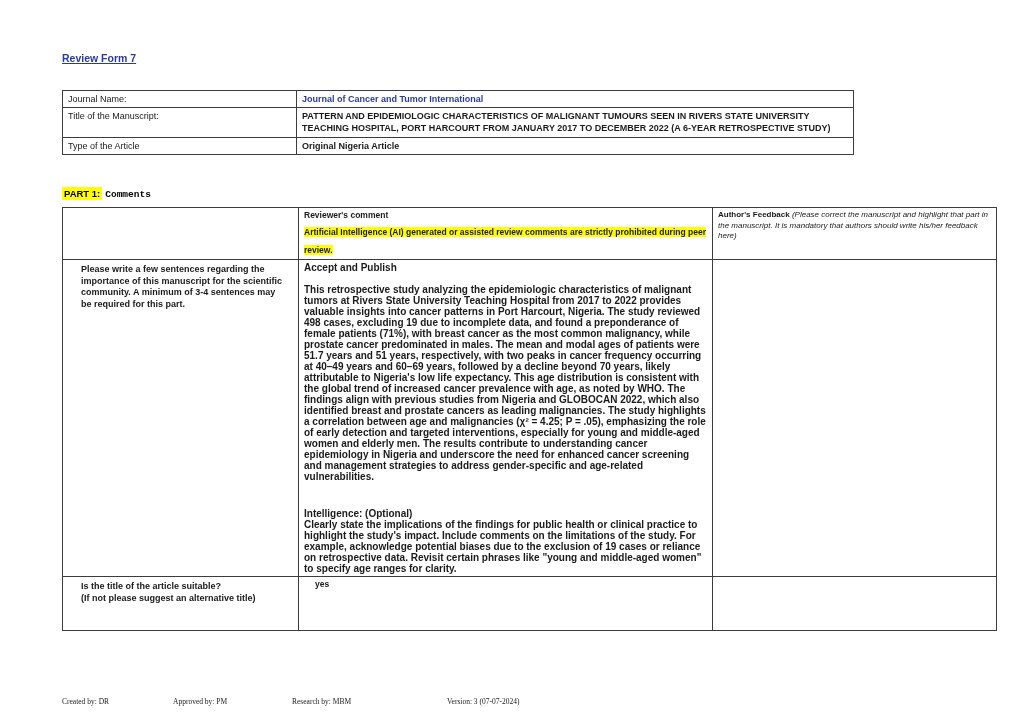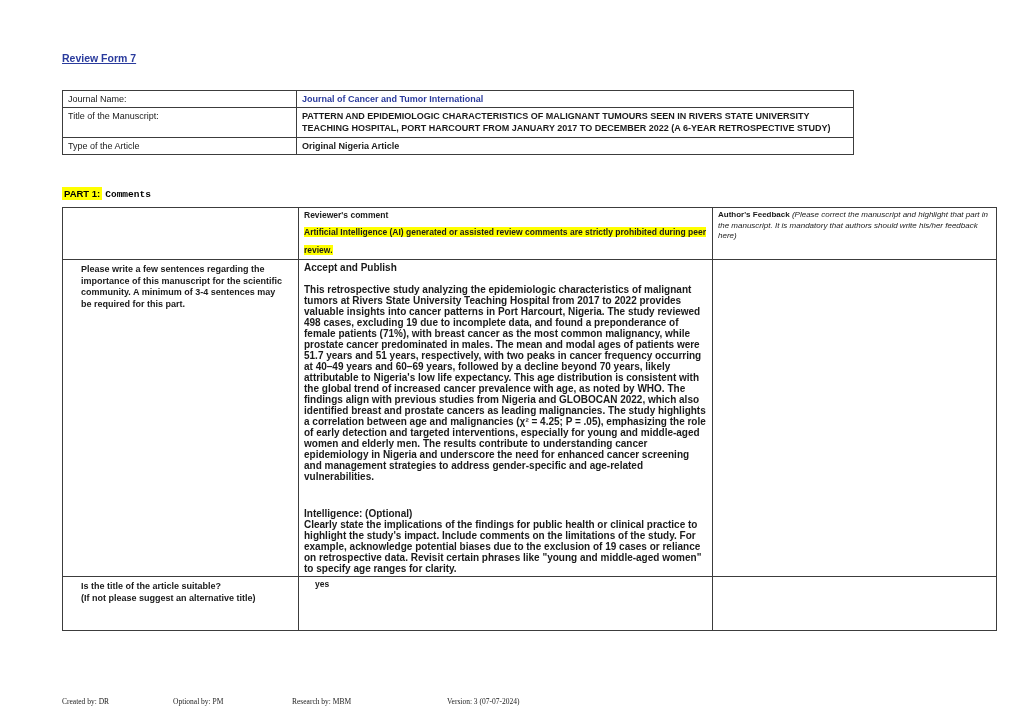--- a/index.html
+++ b/index.html
@@ -151,18 +151,18 @@
       <td class="c2">
         <span class="answer">yes</span>
       </td>
       <td class="c3"></td>
     </tr>
   </tbody>
     </table>
 
   <div class="footer">
     <span class="f1">Created by: DR</span>
-    <span class="f2">Optional by: PM</span>
+    <span class="f2">Approved by: PM</span>
     <span class="f3">Research by: MBM</span>
     <span class="f4">Version: 3 (07-07-2024)</span>
   </div>
 
 </div>
 
 </body></html>

